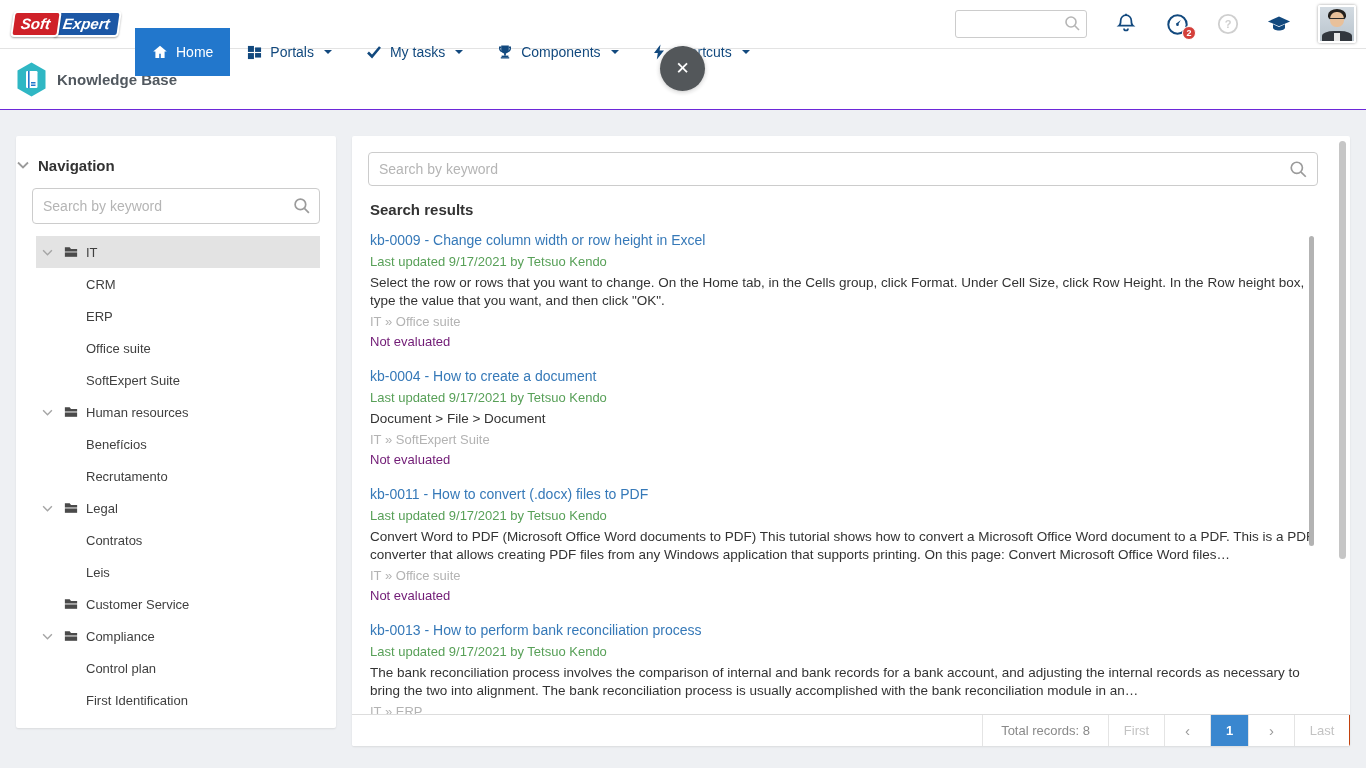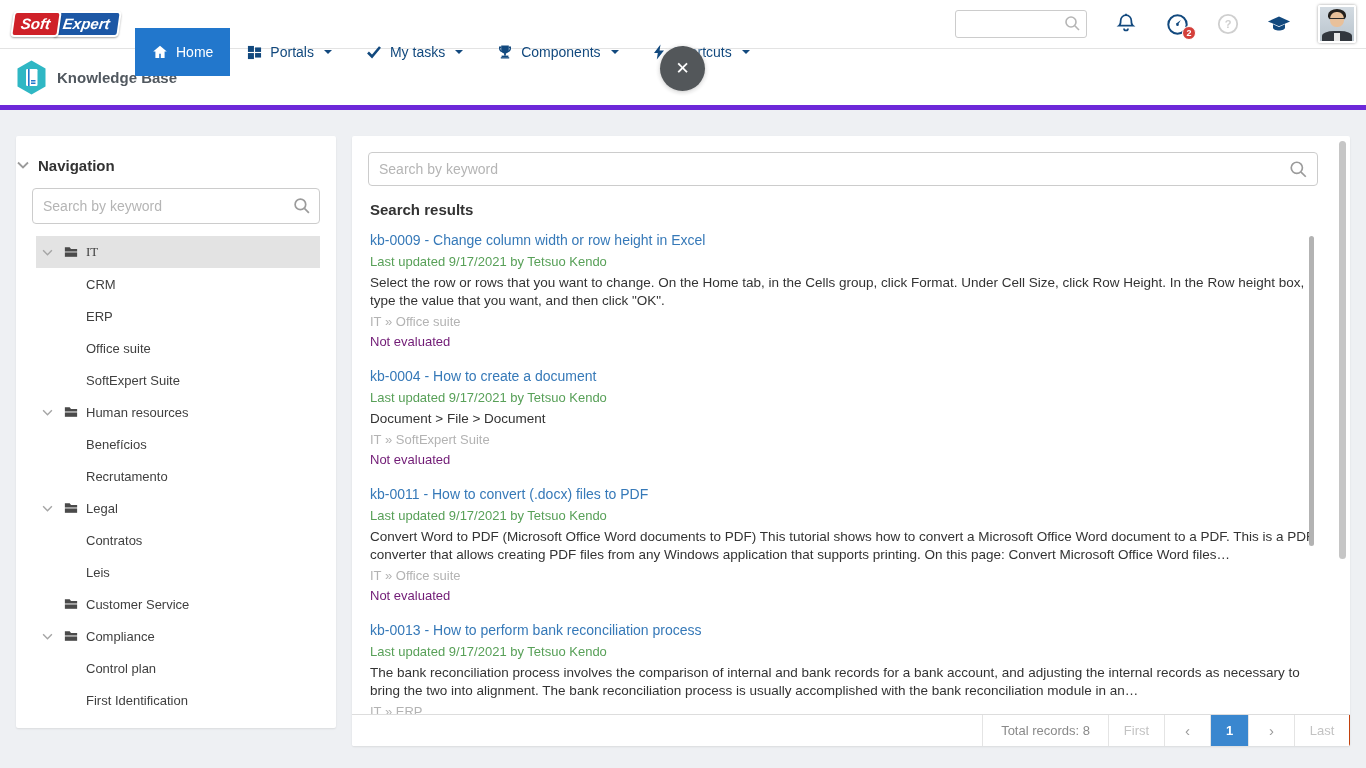--- a/index.html
+++ b/index.html
@@ -23,35 +23,35 @@
   .icon-btn { position:relative; width:24px; height:24px; display:flex; align-items:center; justify-content:center; cursor:pointer; }
   .badge { position:absolute; right:-7px; bottom:-4px; background:#d43f3a; color:#fff; font-size:9px; font-weight:bold; width:14px; height:14px; border-radius:50%; display:flex; align-items:center; justify-content:center; border:1px solid #fff; }
   .avatar { width:38px; height:38px; border:2px solid #fff; box-shadow:0 0 3px rgba(0,0,0,.4); border-radius:2px; position:relative; overflow:hidden; background:linear-gradient(#d3dbe2,#b9c4cd); cursor:pointer; }
   .avatar .hair { position:absolute; left:8px; top:2px; width:18px; height:12px; background:#23201d; border-radius:50% 50% 40% 40%; }
   .avatar .face { position:absolute; left:10px; top:5px; width:14px; height:15px; background:#e8c09a; border-radius:45%; }
   .avatar .glasses { position:absolute; left:10px; top:11px; width:14px; height:3px; border-top:1.5px solid #2a2a2a; }
   .avatar .suit { position:absolute; left:2px; bottom:-2px; width:30px; height:12px; background:#32373e; border-radius:40% 40% 0 0; }
   .avatar .shirt { position:absolute; left:14px; bottom:0; width:6px; height:8px; background:#e8e8e8; }
 
   
-  .module-header { position:absolute; left:0; top:48px; width:1366px; height:62px; background:#fff; border-top:1px solid #e3e3e3; border-bottom:5px solid #6d28d9; display:flex; align-items:center; padding-left:16px; z-index:5; }
+  .module-header { position:absolute; left:0; top:48px; width:1366px; height:62px; background:#fff; border-top:1px solid #e3e3e3; border-bottom:1px solid #6d28d9; display:flex; align-items:center; padding-left:16px; z-index:5; }
   .module-title { font-size:15px; font-weight:bold; color:#51585f; margin-left:10px; }
   .close-btn { position:absolute; left:660px; top:46px; width:45px; height:45px; border-radius:50%; background:#53575a; color:#fff; display:flex; align-items:center; justify-content:center; font-size:17px; cursor:pointer; z-index:30; box-shadow:0 0 0 3px rgba(255,255,255,.25), 0 1px 4px rgba(0,0,0,.3); }
 
   
   .sidebar-card { position:absolute; left:16px; top:136px; width:320px; height:592px; background:#fff; border-radius:2px; box-shadow:0 1px 2px rgba(0,0,0,.09); padding:14px 0 0 0; }
   .sb-head { display:flex; align-items:center; gap:9px; padding:0 1px; height:30px; cursor:pointer; }
   .sb-title { font-size:15px; font-weight:bold; color:#333; }
   .sb-search { position:relative; margin:8px 16px 12px 16px; }
   .sb-search input { width:100%; height:36px; border:1px solid #ccc; border-radius:4px; padding:0 30px 0 10px; font-size:14px; outline:none; color:#555; }
   .sb-search input::placeholder, .main-search input::placeholder, .nav-search input::placeholder { color:#b5b5b5; }
   .sb-search .mag { position:absolute; right:9px; top:9px; }
   .tree { font-size:13px; color:#3f3f3f; }
   .tree-row { height:32px; display:flex; align-items:center; cursor:pointer; margin:0 16px 0 20px; }
-  .tree-row.selected { background:#e3e3e3;font-family:Liberation Serif, serif; }
+  .tree-row.selected { background:#e3e3e3; }
   .tw { width:22px; display:flex; align-items:center; justify-content:flex-start; flex:none; }
   .tree-indent0 { padding-left:6px; }
   .tree-indent1 { padding-left:50px; }
   .tree-label { white-space:nowrap; }
 
   
   .main-card { position:absolute; left:352px; top:136px; width:998px; height:610px; background:#fff; border-radius:2px; box-shadow:0 1px 2px rgba(0,0,0,.09); overflow:hidden; }
   .main-inner { padding:16px 32px 0 16px; }
   .main-search { position:relative; }
   .main-search input { width:100%; height:34px; border:1px solid #ccc; border-radius:4px; padding:0 34px 0 10px; font-size:14px; outline:none; color:#555; }

